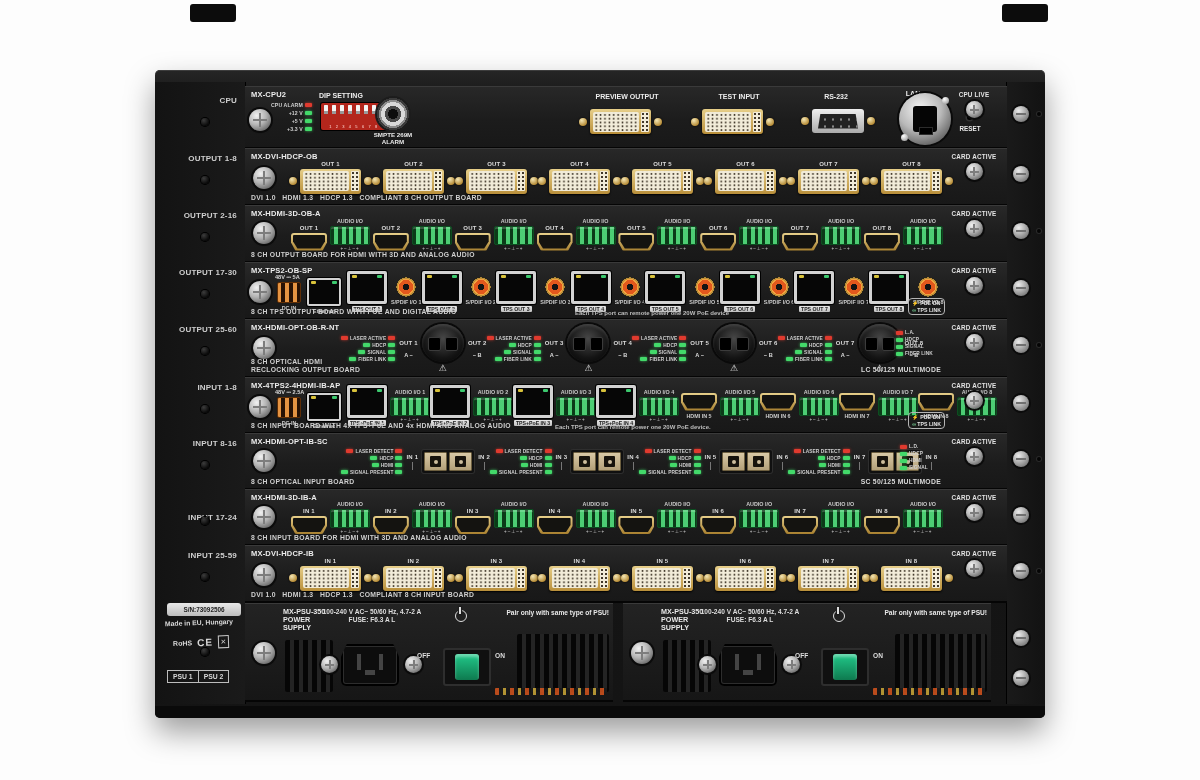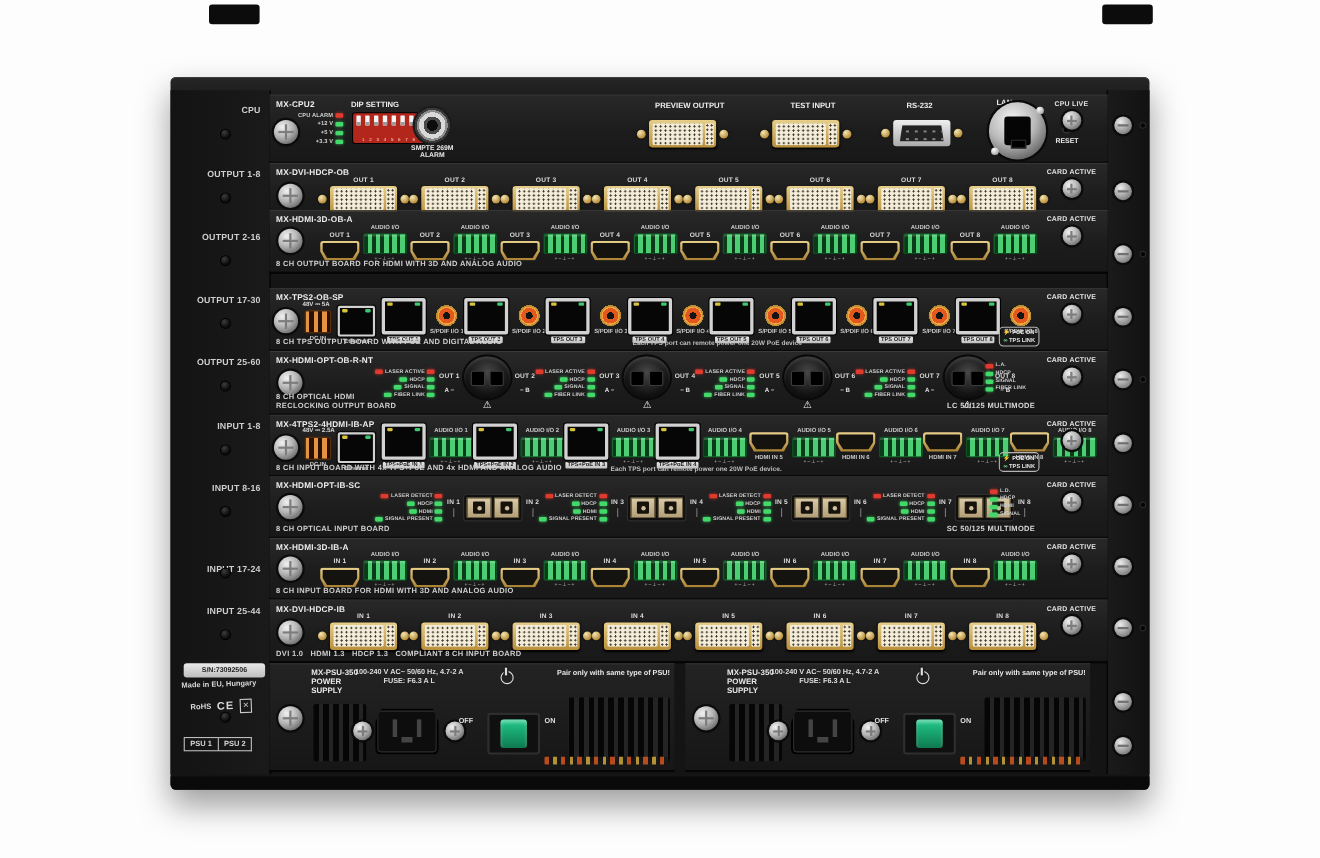--- a/index.html
+++ b/index.html
@@ -164,21 +164,21 @@
   <div class="bottom-bar"></div>
 
   <div class="rail-label" style="top:26px">CPU</div>
   <div class="rail-label" style="top:84px">OUTPUT 1-8</div>
   <div class="rail-label" style="top:141px">OUTPUT 2-16</div>
   <div class="rail-label" style="top:198px">OUTPUT 17-30</div>
   <div class="rail-label" style="top:255px">OUTPUT 25-60</div>
   <div class="rail-label" style="top:313px">INPUT 1-8</div>
   <div class="rail-label" style="top:369px">INPUT 8-16</div>
   <div class="rail-label" style="top:443px">INPUT 17-24</div>
-  <div class="rail-label" style="top:481px">INPUT 25-44</div>
+  <div class="rail-label" style="top:481px">INPUT 25-59</div>
 
   <div class="rail-screw" style="top:48px"></div>
   <div class="rail-screw" style="top:106px"></div>
   <div class="rail-screw" style="top:163px"></div>
   <div class="rail-screw" style="top:220px"></div>
   <div class="rail-screw" style="top:277px"></div>
   <div class="rail-screw" style="top:335px"></div>
   <div class="rail-screw" style="top:391px"></div>
   <div class="rail-screw" style="top:447px"></div>
   <div class="rail-screw" style="top:503px"></div>
@@ -377,21 +377,21 @@
           </div>
         </div>
       </div>
     <span class="desc">DVI 1.0   HDMI 1.3   HDCP 1.3   COMPLIANT 8 CH OUTPUT BOARD</span>
     <div class="card-right">
         <span class="ca-label">CARD ACTIVE</span>
         <div class="screw sm"></div>
       </div>
   </section>
 
-  <section class="card" style="top:121px;height:55px">
+  <section class="card" style="top:135px;height:55px">
     <span class="card-name">MX-HDMI-3D-OB-A</span>
     <div class="screw" style="position:absolute;left:8px;top:16px"></div>
     <div class="ports" style="left:46px">
 
         <div style="display:flex;gap:3px;align-items:flex-end">
           <div class="pcol">
             <span class="port-label">OUT 1</span>
             <div class="hdmi">
               <i></i>
             </div>

